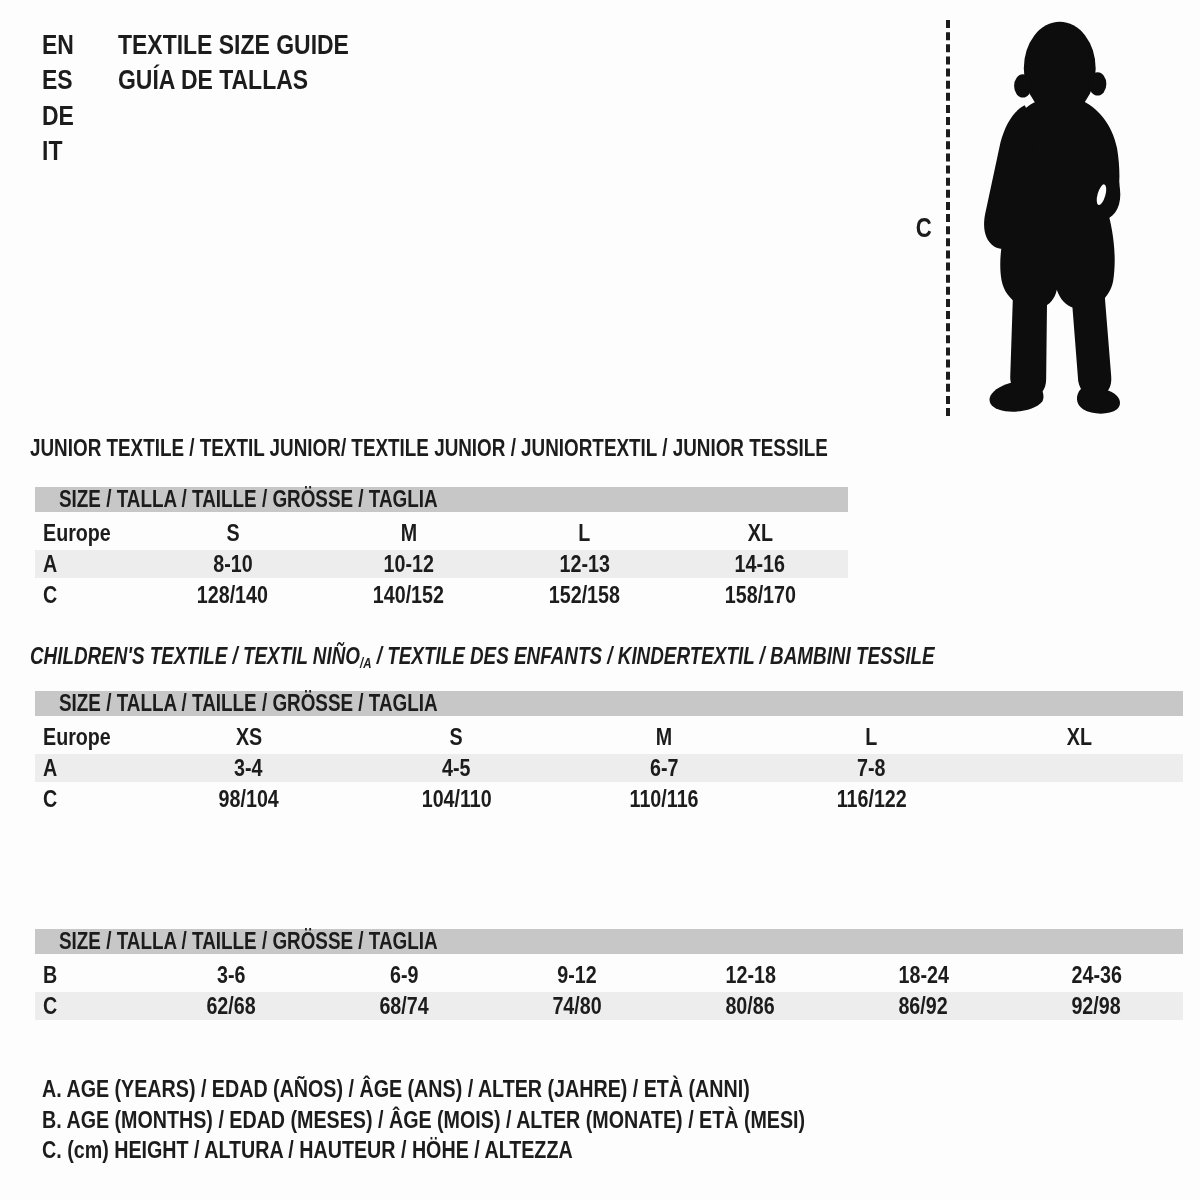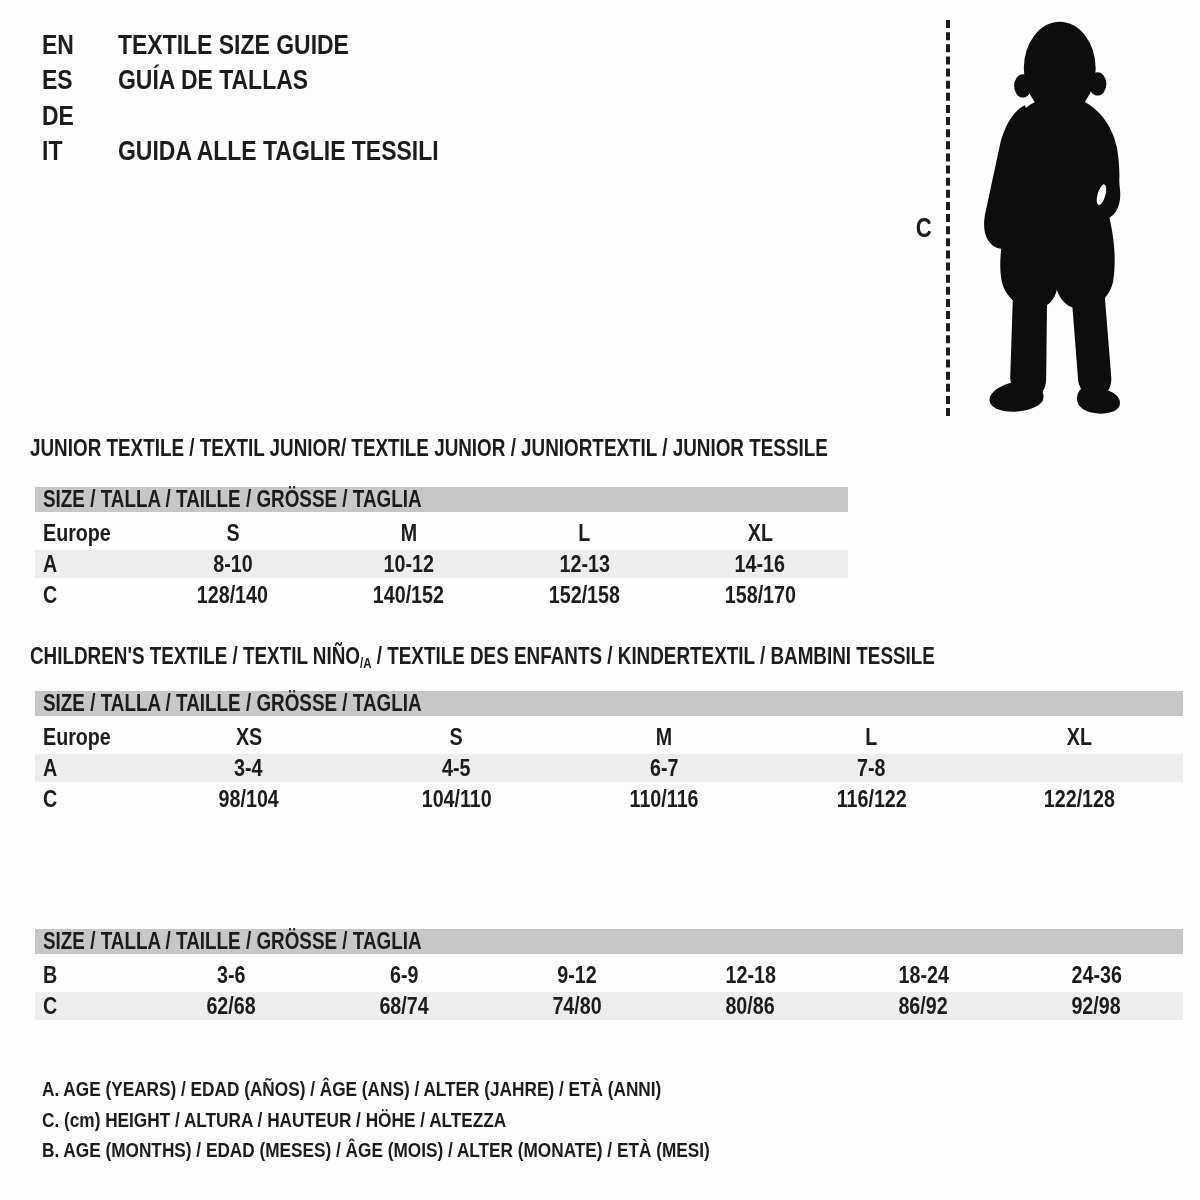--- a/index.html
+++ b/index.html
@@ -23,31 +23,31 @@
   .sil{position:absolute;left:966px;top:16px;width:170px;height:402px;}
 
   
   .section-title{position:absolute;left:30px;font-size:23px;line-height:26px;}
   .sub{font-size:14px;vertical-align:-4px;}
   .two-line{line-height:31px;}
 
   
   .size-table{position:absolute;}
   .size-bar{height:25px;background:#c7c7c7;display:flex;align-items:center;
-            padding-left:8px;box-sizing:border-box;font-size:23px;margin-bottom:5px;}
+            padding-left:24px;box-sizing:border-box;font-size:23px;margin-bottom:5px;}
   .trow{display:grid;height:31px;align-items:center;font-size:24px;}
   .trow.shade{background:#ededed;box-shadow:inset 0 2px 0 #fdfdfd, inset 0 -1px 0 #fdfdfd;}
   .cols4{grid-template-columns:110px repeat(4,1fr);}
   .cols5{grid-template-columns:110px repeat(5,1fr);}
   .cols6{grid-template-columns:110px repeat(6,1fr);}
   .cell{text-align:center;}
   .cell.rlabel{text-align:left;padding-left:8px;}
 
   
-  .legend{position:absolute;left:42px;top:1074px;font-size:21px;}
+  .legend{position:absolute;left:42px;top:1074px;font-size:24px;}
   .legend > div{height:30.5px;display:flex;align-items:center;}
 </style>
 </head>
 <body>
 
 <div class="page">
 
   <div class="lang">
     <div class="lang-row">
       <span class="lang-code"><span class="cond">EN</span></span>
@@ -55,21 +55,20 @@
     </div>
     <div class="lang-row">
       <span class="lang-code"><span class="cond">ES</span></span>
       <span><span class="cond">GUÍA DE TALLAS</span></span>
     </div>
     <div class="lang-row">
       <span class="lang-code"><span class="cond">DE</span></span>
     </div>
     <div class="lang-row">
       <span class="lang-code"><span class="cond">IT</span></span>
-      <span><span class="cond">GUIDA ALLE TAGLIE TESSILI</span></span>
     </div>
   </div>
 
   <div class="dash-line"></div>
   <div class="c-label"><span class="cond-c">C</span></div>
   <svg class="sil" viewBox="0 0 170 414" aria-hidden="true">
     <g fill="#0d0d0d">
       <ellipse cx="94" cy="54" rx="37" ry="48"></ellipse>
       <ellipse cx="56" cy="72" rx="9" ry="12"></ellipse>
       <ellipse cx="133" cy="70" rx="9" ry="12"></ellipse>
@@ -108,21 +107,21 @@
     </div>
     <div class="trow cols4">
       <div class="cell rlabel"><span class="cond">C</span></div>
       <div class="cell"><span class="cond-c">128/140</span></div>
       <div class="cell"><span class="cond-c">140/152</span></div>
       <div class="cell"><span class="cond-c">152/158</span></div>
       <div class="cell"><span class="cond-c">158/170</span></div>
     </div>
   </div>
 
-  <div class="section-title" style="top:643px;">
+  <div class="section-title" style="top:643px;font-style:italic;">
     <span class="cond"><span>CHILDREN'S TEXTILE / TEXTIL NIÑO</span><span class="sub">/A</span><span> / TEXTILE DES ENFANTS / KINDERTEXTIL / BAMBINI TESSILE</span></span>
   </div>
   <div class="size-table" style="left:35px;top:691px;width:1148px;">
     <div class="size-bar">
       <span class="cond">SIZE / TALLA / TAILLE / GRÖSSE / TAGLIA</span>
     </div>
     <div class="trow cols5">
       <div class="cell rlabel"><span class="cond">Europe</span></div>
       <div class="cell"><span class="cond-c">XS</span></div>
       <div class="cell"><span class="cond-c">S</span></div>
@@ -136,21 +135,20 @@
       <div class="cell"><span class="cond-c">4-5</span></div>
       <div class="cell"><span class="cond-c">6-7</span></div>
       <div class="cell"><span class="cond-c">7-8</span></div>
     </div>
     <div class="trow cols5">
       <div class="cell rlabel"><span class="cond">C</span></div>
       <div class="cell"><span class="cond-c">98/104</span></div>
       <div class="cell"><span class="cond-c">104/110</span></div>
       <div class="cell"><span class="cond-c">110/116</span></div>
       <div class="cell"><span class="cond-c">116/122</span></div>
-      <div class="cell"><span class="cond-c">122/128</span></div>
     </div>
   </div>
 
   <div class="size-table" style="left:35px;top:929px;width:1148px;">
     <div class="size-bar">
       <span class="cond">SIZE / TALLA / TAILLE / GRÖSSE / TAGLIA</span>
     </div>
     <div class="trow cols6">
       <div class="cell rlabel"><span class="cond">B</span></div>
       <div class="cell"><span class="cond-c">3-6</span></div>
@@ -169,20 +167,20 @@
       <div class="cell"><span class="cond-c">86/92</span></div>
       <div class="cell"><span class="cond-c">92/98</span></div>
     </div>
   </div>
 
   <div class="legend">
     <div>
         <span class="cond">A. AGE (YEARS) / EDAD (AÑOS) / ÂGE (ANS) / ALTER (JAHRE) / ETÀ (ANNI)</span>
       </div>
     <div>
-        <span class="cond">C. (cm) HEIGHT / ALTURA / HAUTEUR / HÖHE / ALTEZZA</span>
+        <span class="cond">B. AGE (MONTHS) / EDAD (MESES) / ÂGE (MOIS) / ALTER (MONATE) / ETÀ (MESI)</span>
       </div>
     <div>
-        <span class="cond">B. AGE (MONTHS) / EDAD (MESES) / ÂGE (MOIS) / ALTER (MONATE) / ETÀ (MESI)</span>
+        <span class="cond">C. (cm) HEIGHT / ALTURA / HAUTEUR / HÖHE / ALTEZZA</span>
       </div>
   </div>
 
 </div>
 
 </body></html>

